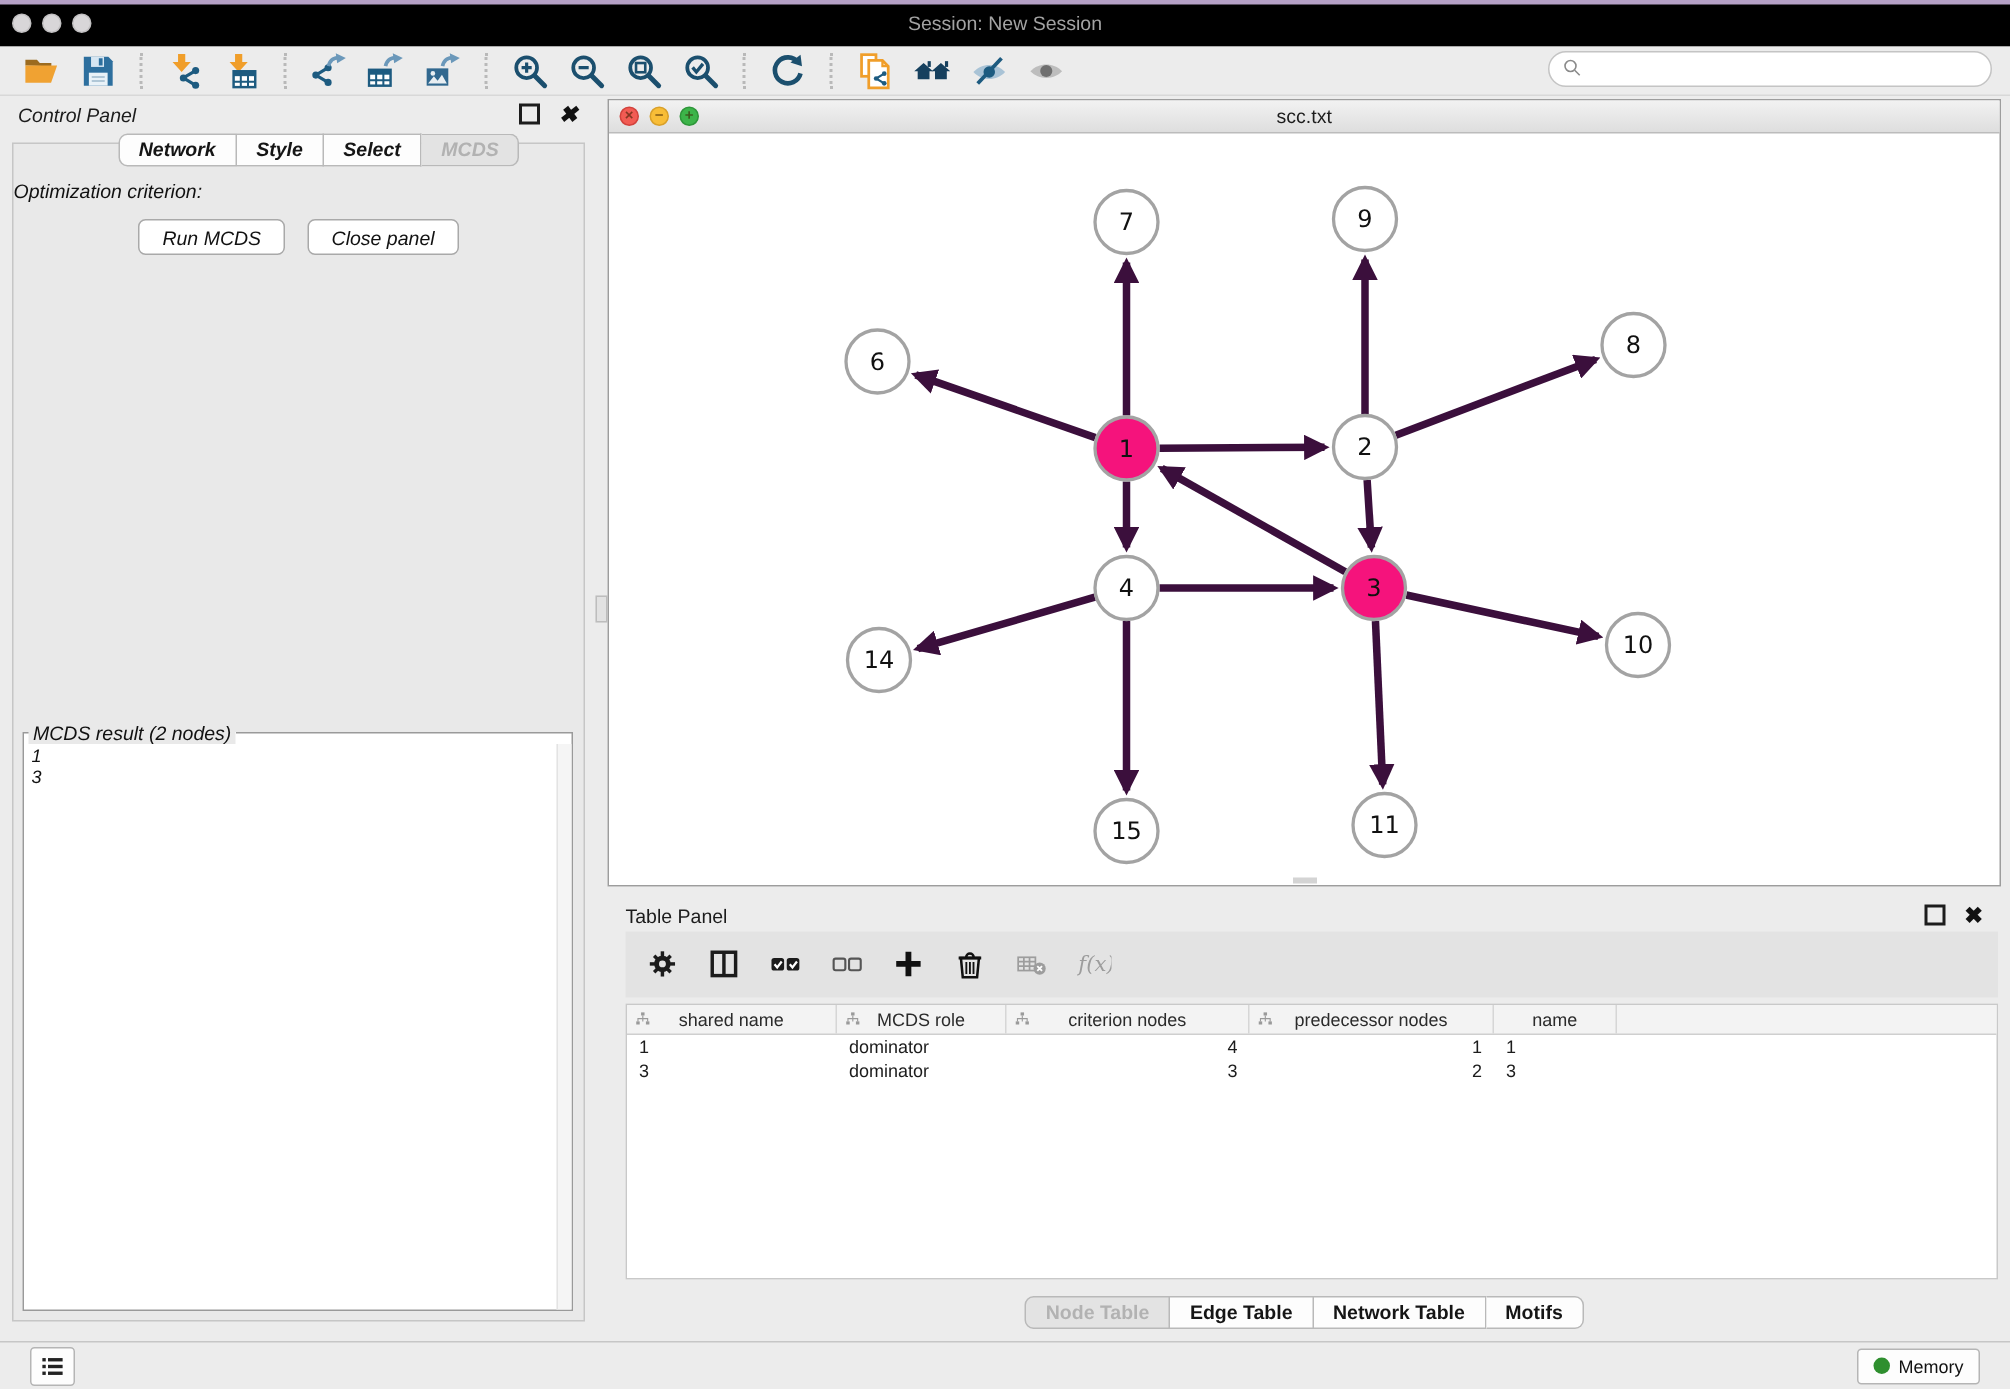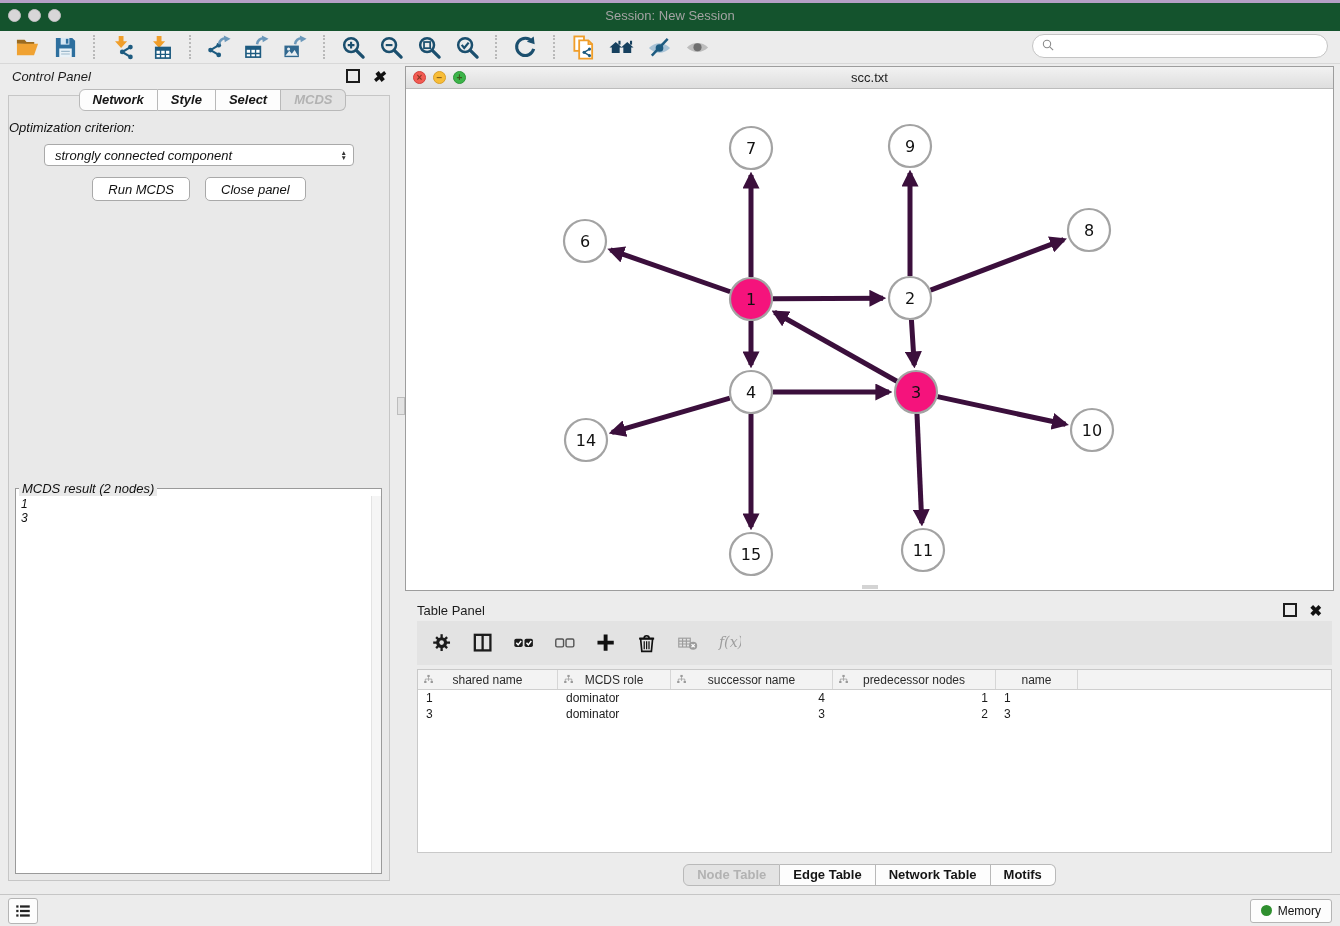--- a/index.html
+++ b/index.html
@@ -1,19 +1,19 @@
 <!DOCTYPE html>
 <html><head>
 <meta charset="utf-8">
 <style>
   html,body{margin:0;padding:0;background:#9a9a9a;font-family:"Liberation Sans",sans-serif;}
   .window{position:relative;width:1340px;height:926px;background:#ececec;overflow:hidden;}
 
   
-  .titlebar{position:absolute;top:0;left:0;right:0;height:28px;background:#14532d;border-top:3px solid #b5a0c6;border-bottom:1px solid #cfcfcf;}
+  .titlebar{position:absolute;top:0;left:0;right:0;height:28px;background:#000000;border-top:3px solid #b5a0c6;border-bottom:1px solid #cfcfcf;}
   .traffic-dim{position:absolute;top:6px;left:8px;display:flex;gap:7px;}
   .traffic-dim span{width:13px;height:13px;border-radius:50%;background:#d8d6d8;border:1px solid #c2c0c2;box-sizing:border-box;}
   .win-title{position:absolute;left:0;right:0;top:5px;text-align:center;font-size:13px;color:#a3a3a3;}
 
   
   .toolbar{position:absolute;top:31px;left:0;right:0;height:32px;display:flex;align-items:center;padding-left:8px;border-bottom:1px solid #d8d8d8;background:#ececec;}
   .tb-group{display:flex;align-items:center;}
   .tbtn{width:38px;height:28px;display:flex;align-items:center;justify-content:center;}
   .tbtn svg{width:25px;height:25px;}
   .tb-sep{width:0;height:24px;border-left:2px dotted #b9b9b9;margin:0 9px;}
@@ -65,21 +65,21 @@
   .tp-toolbar svg{width:23px;height:23px;}
   .tp-table{position:absolute;left:12px;right:2px;top:72px;bottom:33px;background:#fff;border:1px solid #c9c9c9;box-sizing:border-box;}
   .th-row{display:flex;height:19px;background:#f3f3f3;border-bottom:1px solid #cfcfcf;}
   .th-cell{position:relative;display:flex;align-items:center;justify-content:center;font-size:12px;color:#2b2b2b;border-right:1px solid #d6d6d6;box-sizing:border-box;}
   .th-cell svg{position:absolute;left:5px;width:12px;height:12px;}
   .tr-row{display:flex;height:16px;font-size:12px;color:#1c1c1c;}
   .td-cell{box-sizing:border-box;padding:0 8px;line-height:16px;overflow:hidden;}
   .tp-tabs{position:absolute;left:0;right:0;bottom:0;display:flex;justify-content:center;}
 
   
-  .statusbar{position:absolute;left:0;right:0;bottom:0;height:32px;background:#ececec;border-top:1px solid #c6c6c6;display:flex;align-items:center;justify-content:space-between;padding:0 8px;box-sizing:border-box;}
+  .statusbar{position:absolute;left:0;right:0;bottom:0;height:32px;background:#ececec;border-top:1px solid #c6c6c6;display:flex;align-items:center;justify-content:space-between;padding:0 20px;box-sizing:border-box;}
   .sb-btn{height:24px;background:#fdfdfd;border:1px solid #b5b5b5;border-radius:3px;display:flex;align-items:center;justify-content:center;padding:0 5px;}
   .sb-btn svg{width:18px;height:18px;}
   .memory-btn{height:22px;font-size:12px;color:#111;gap:6px;padding:0 10px;}
   .mem-dot{width:11px;height:11px;border-radius:50%;background:#2f8f2f;}
 </style>
 </head>
 <body>
 
 <div class="window">
 
@@ -269,27 +269,20 @@
       <span class="close-x">✖</span>
     </div>
     <div class="tabs-row" id="cp-tabs">
         <div class="tab">Network</div>
         <div class="tab">Style</div>
         <div class="tab">Select</div>
         <div class="tab active">MCDS</div>
       </div>
     <div class="cp-body">
       <div class="opt-label">Optimization criterion:</div>
-      <div class="select">
-        <span class="sel-label">strongly connected component</span>
-        <span class="stepper">
-            <span>▲</span>
-            <span>▼</span>
-          </span>
-      </div>
       <div class="btn-row">
         <div class="btn">Run MCDS</div>
         <div class="btn">Close panel</div>
       </div>
       <fieldset class="mcds-fieldset">
         <legend>MCDS result (2 nodes)</legend>
         <div style="position:relative;height:100%;">
           <div class="result-text" id="mcds-result-text">1
 3</div>
           <div class="result-scroll"></div>
@@ -478,21 +471,21 @@
           </div>
           <div class="th-cell" style="width: 162px;">
             <svg viewBox="0 0 26 26">
               <g fill="#9a9a9a">
                 <rect x="9.5" y="2" width="5" height="4.5"></rect>
                 <rect x="2.5" y="15" width="5" height="4.5"></rect>
                 <rect x="16.5" y="15" width="5" height="4.5"></rect>
               </g>
               <path d="M12 6.5 V11 M5 15 v-4 h14 v4 M12 11 v4" stroke="#9a9a9a" stroke-width="1.6" fill="none"></path>
             </svg>
-            <span>successor name</span>
+            <span>criterion nodes</span>
           </div>
           <div class="th-cell" style="width: 163px;">
             <svg viewBox="0 0 26 26">
               <g fill="#9a9a9a">
                 <rect x="9.5" y="2" width="5" height="4.5"></rect>
                 <rect x="2.5" y="15" width="5" height="4.5"></rect>
                 <rect x="16.5" y="15" width="5" height="4.5"></rect>
               </g>
               <path d="M12 6.5 V11 M5 15 v-4 h14 v4 M12 11 v4" stroke="#9a9a9a" stroke-width="1.6" fill="none"></path>
             </svg>

